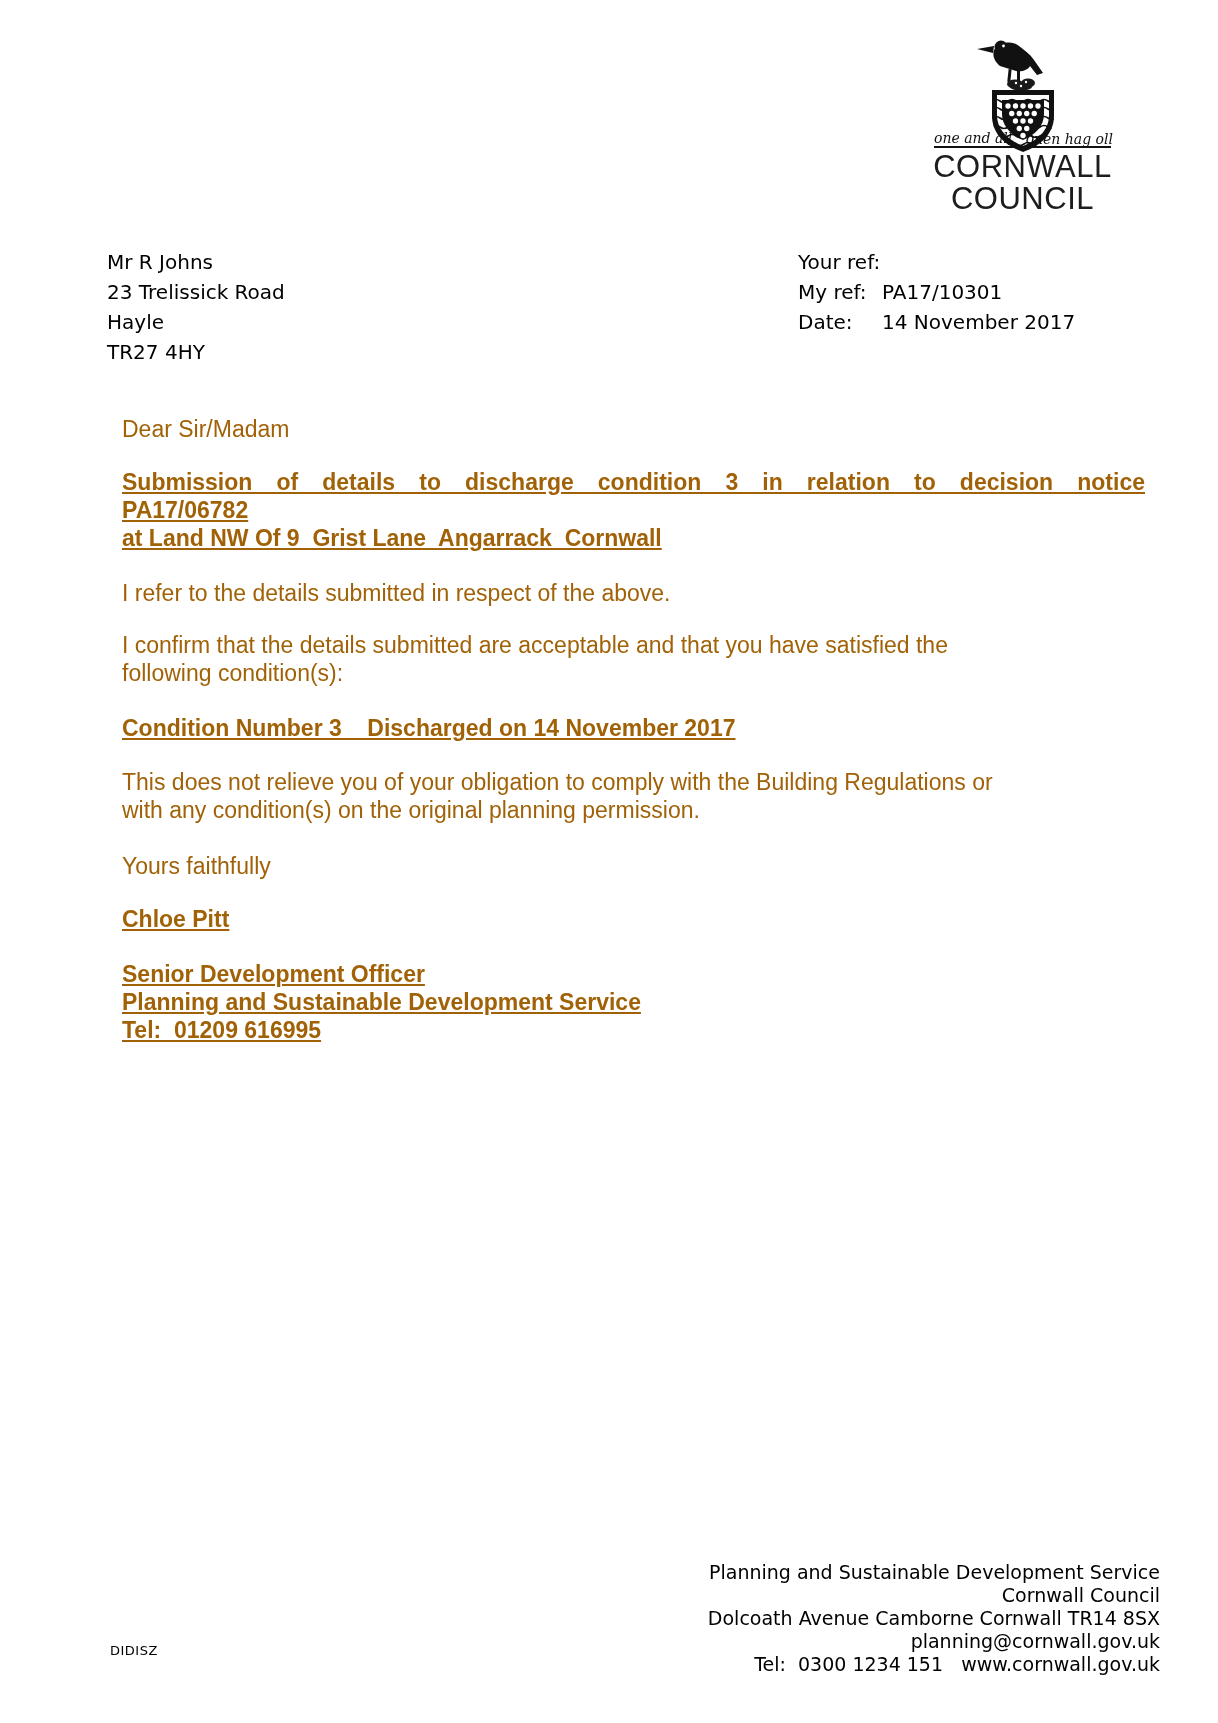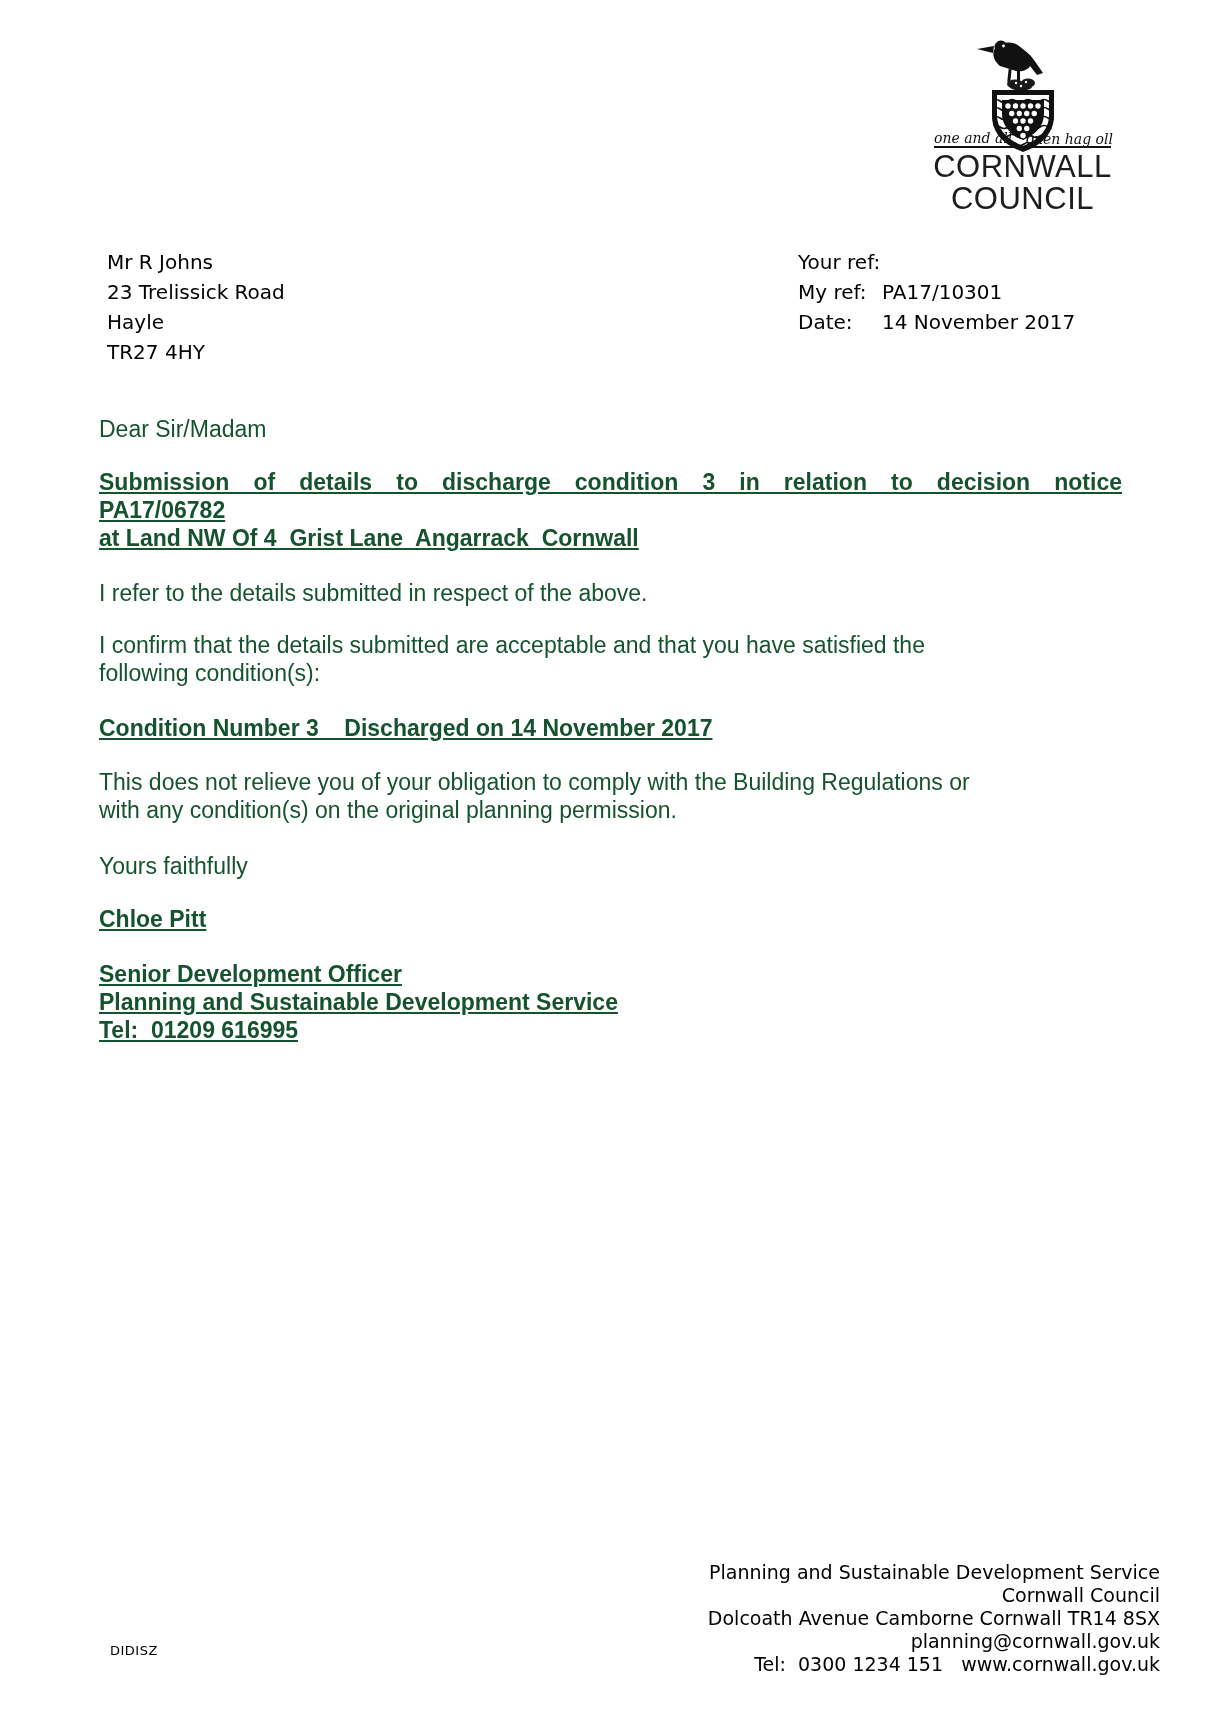--- a/index.html
+++ b/index.html
@@ -21,22 +21,22 @@
              font-size:31px; line-height:31px; letter-spacing:0.5px; }
   .org1 { top:113px; }
   .org2 { top:145px; }
 
   
   .addr { position:absolute; left:107px; top:247px; font:20px/30px "DejaVu Sans", sans-serif; }
   .reflabels { position:absolute; left:755px; top:247px; font:20px/30px "DejaVu Sans", sans-serif;margin-left:43px; }
   .refvalues { position:absolute; left:882px; top:247px; font:20px/30px "DejaVu Sans", sans-serif; }
 
   
-  .bline { position:absolute; left:99px; width:1023px;
-           font:23px/28px "Liberation Sans", sans-serif; color:#14532d; }
+  .bline { position:absolute; left:122px; width:1023px;
+           font:23px/28px "Liberation Sans", sans-serif; color:#a16207; }
   .b { font-weight:bold;text-decoration:underline; }
   .just { text-align:justify; text-align-last:justify; }
   .pre { white-space:pre-wrap; }
 
   
   .footer { position:absolute; right:58px; top:1561px; text-align:right;
             font:19px/23px "DejaVu Sans", sans-serif; color:#000; }
   .footer .pre { white-space:pre; }
   .doccode { position:absolute; left:110px; top:1643px;
              font:13px "DejaVu Sans", sans-serif; letter-spacing:0.5px; }
@@ -126,21 +126,21 @@
   <div class="refvalues">
     <div>&nbsp;</div>
     <div>PA17/10301</div>
     <div>14 November 2017</div>
   </div>
 
   <div class="bline" style="top:415px">Dear Sir/Madam</div>
 
   <div class="bline b just" style="top:468px">Submission of details to discharge condition 3 in relation to decision notice</div>
   <div class="bline b" style="top:496px">PA17/06782</div>
-  <div class="bline b pre" style="top:524px">at Land NW Of 4  Grist Lane  Angarrack  Cornwall</div>
+  <div class="bline b pre" style="top:524px">at Land NW Of 9  Grist Lane  Angarrack  Cornwall</div>
 
   <div class="bline" style="top:579px">I refer to the details submitted in respect of the above.</div>
 
   <div class="bline" style="top:631px">I confirm that the details submitted are acceptable and that you have satisfied the</div>
   <div class="bline" style="top:659px">following condition(s):</div>
 
   <div class="bline b pre" style="top:714px">Condition Number 3    Discharged on 14 November 2017</div>
 
   <div class="bline" style="top:768px">This does not relieve you of your obligation to comply with the Building Regulations or</div>
   <div class="bline" style="top:796px">with any condition(s) on the original planning permission.</div>

